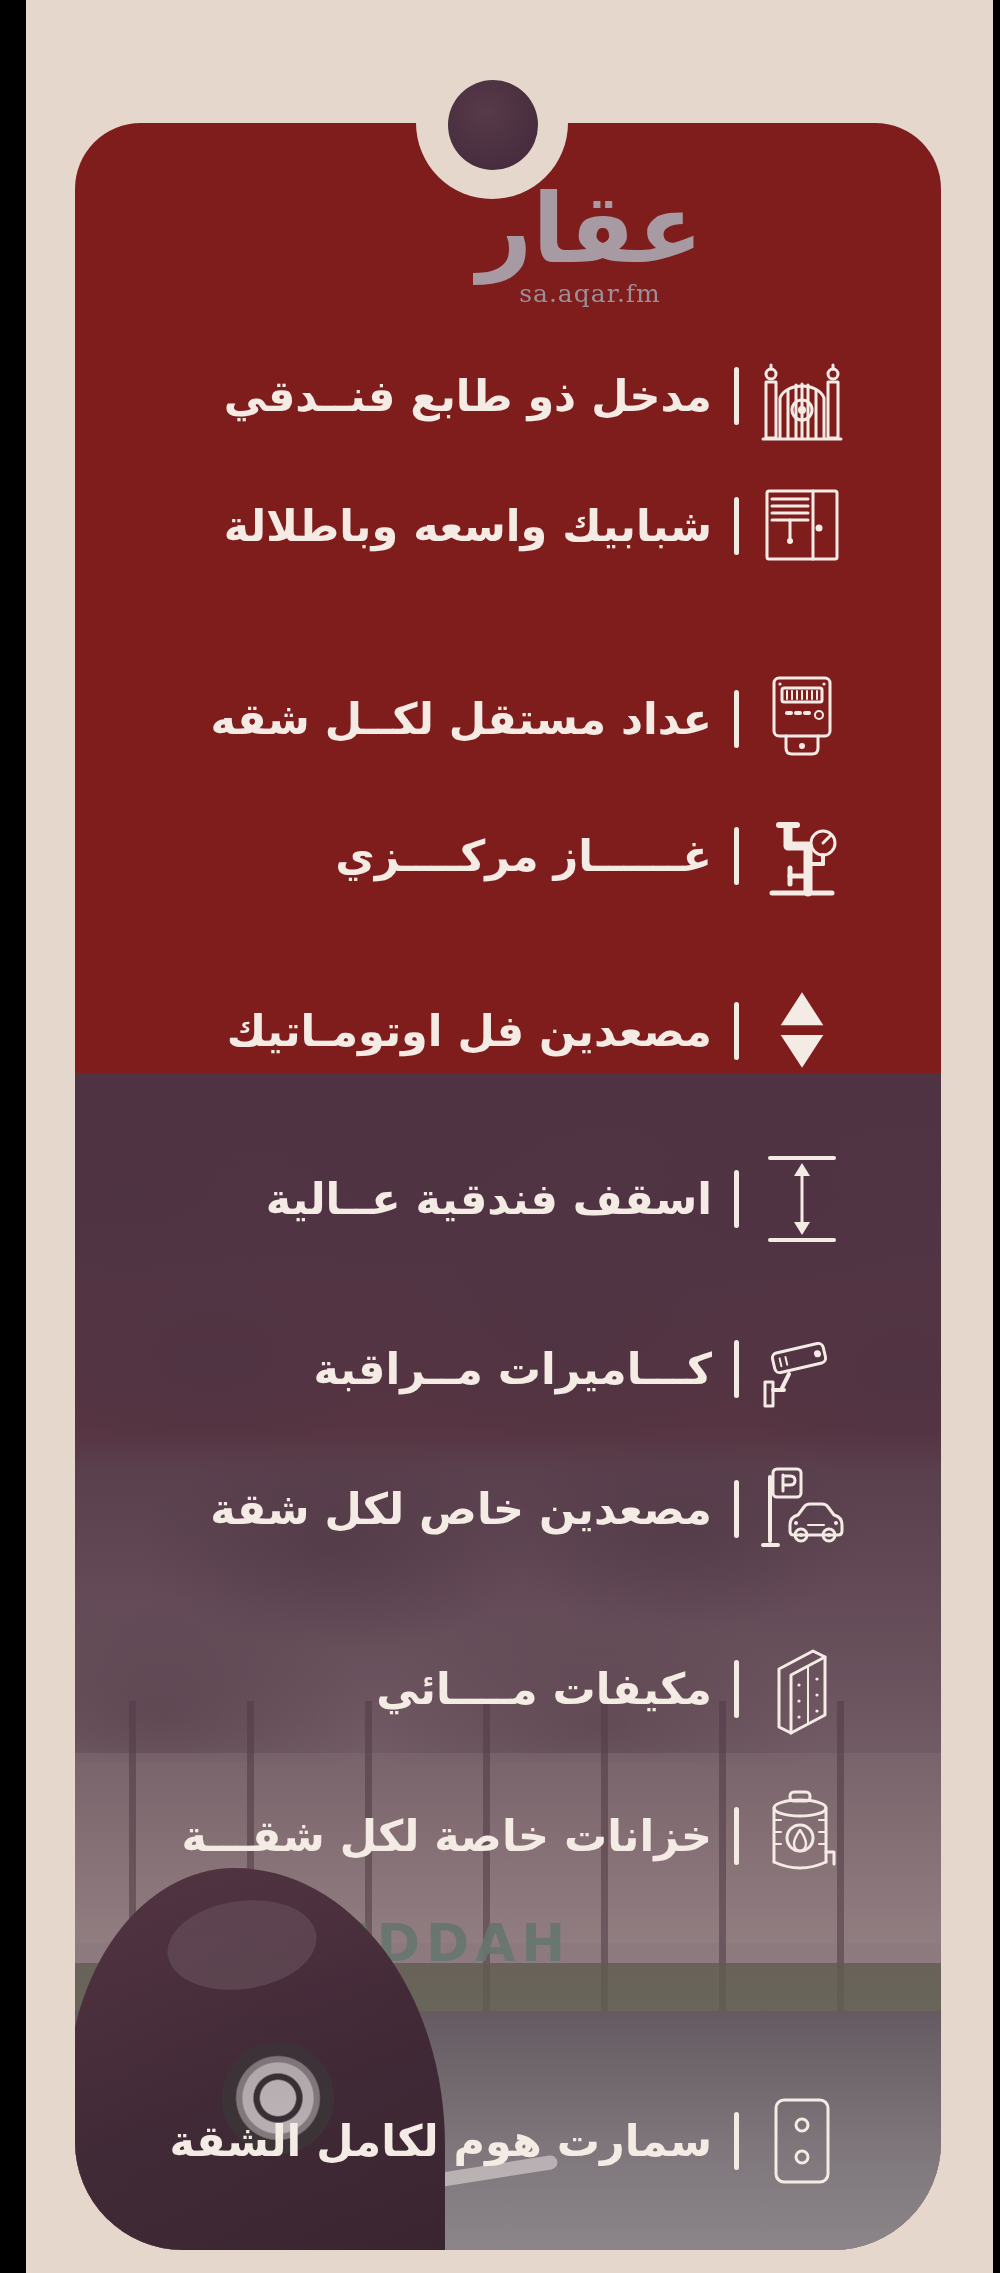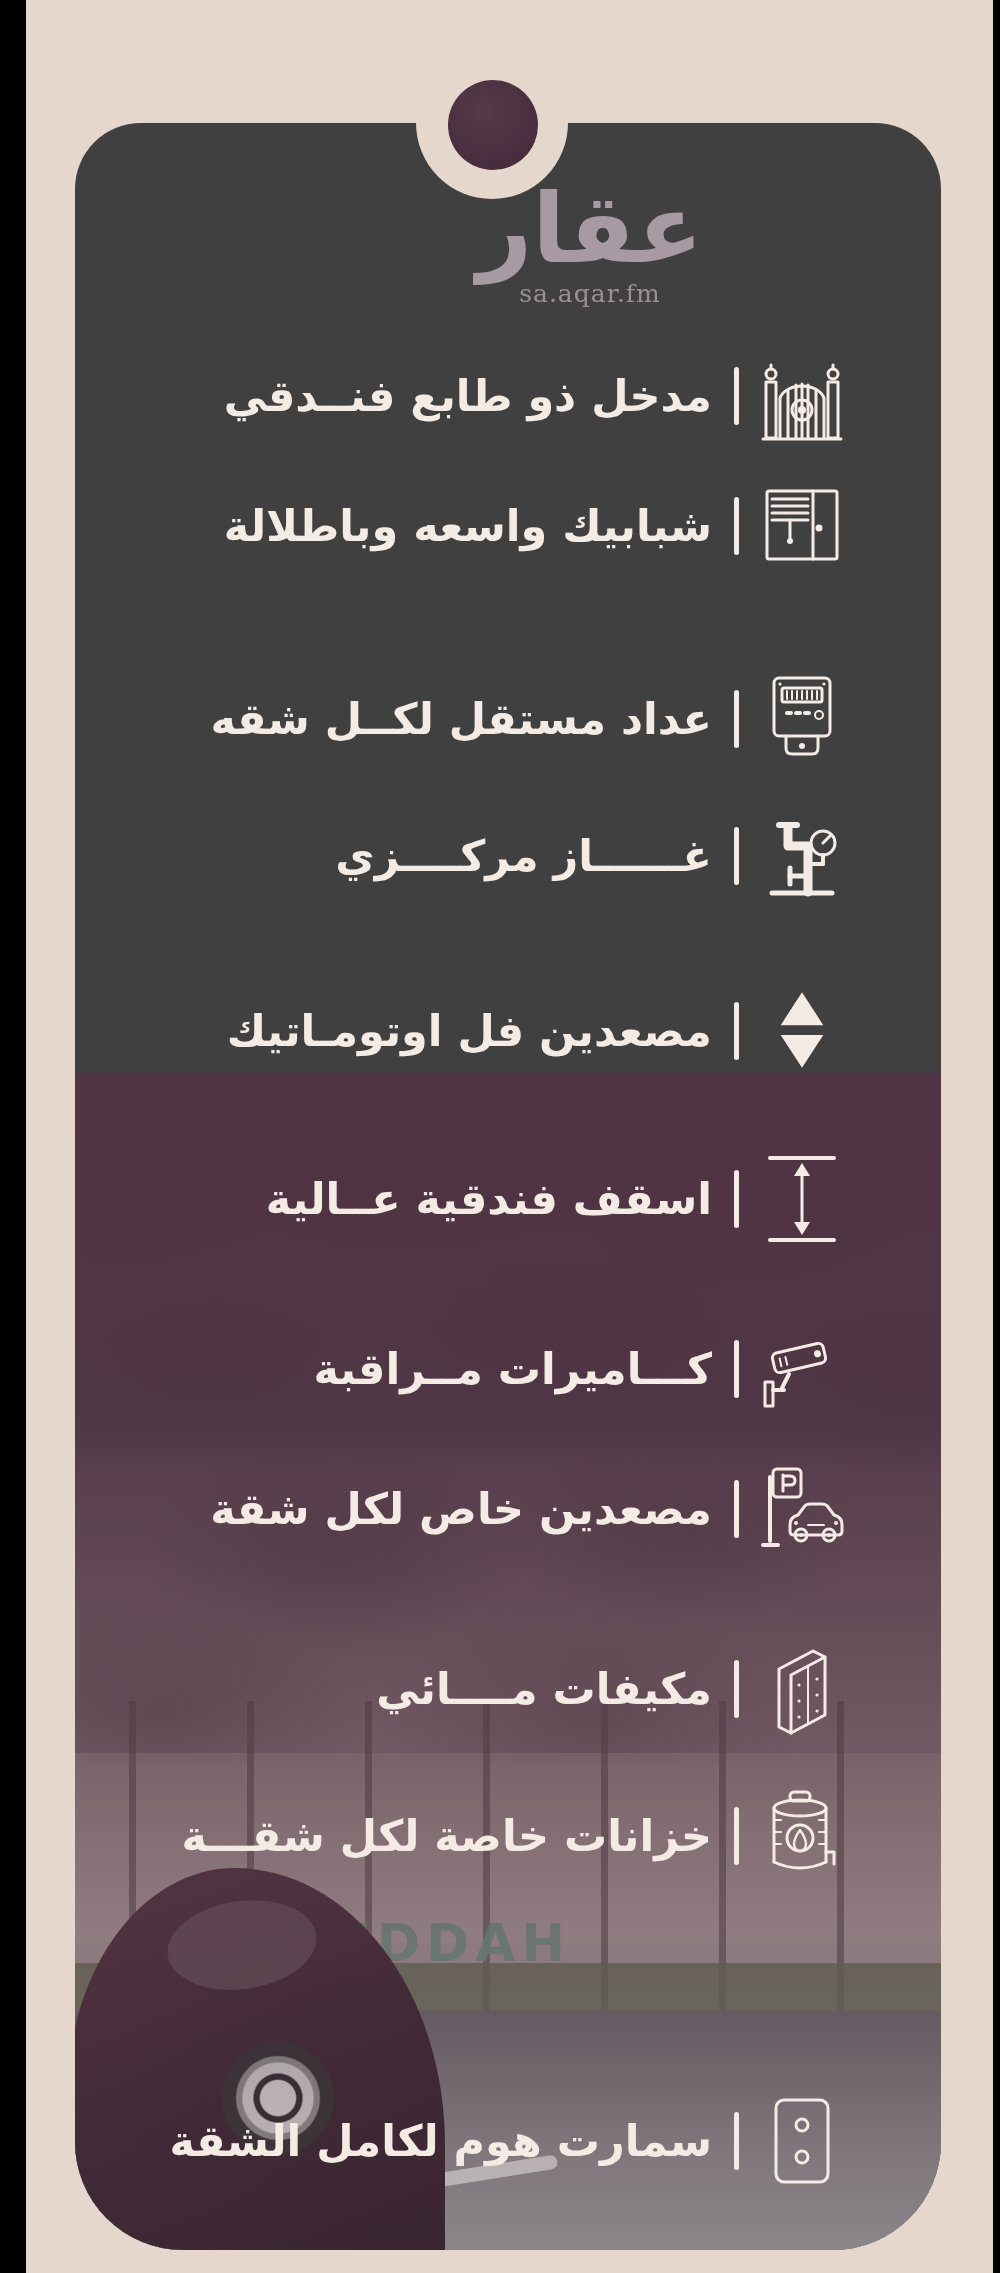--- a/index.html
+++ b/index.html
@@ -8,21 +8,21 @@
     background:#e5d7cc;
     font-family:"DejaVu Sans",sans-serif;
   }
   .edge{position:absolute;top:0;bottom:0;background:#000;z-index:10;}
   .edge-left{left:0;width:26px;}
   .edge-right{right:0;width:7px;}
 
   
   .card{
     position:absolute;left:75px;top:123px;width:866px;height:2127px;
-    background:#404040;
+    background:#7f1d1d;
     border-radius:66px 66px 108px 108px;
     overflow:hidden;z-index:2;
   }
 
   
   .notch{
     position:absolute;left:416px;top:47px;width:152px;height:152px;
     border-radius:50%;background:#e5d7cc;z-index:7;
   }
   .top-circle{

